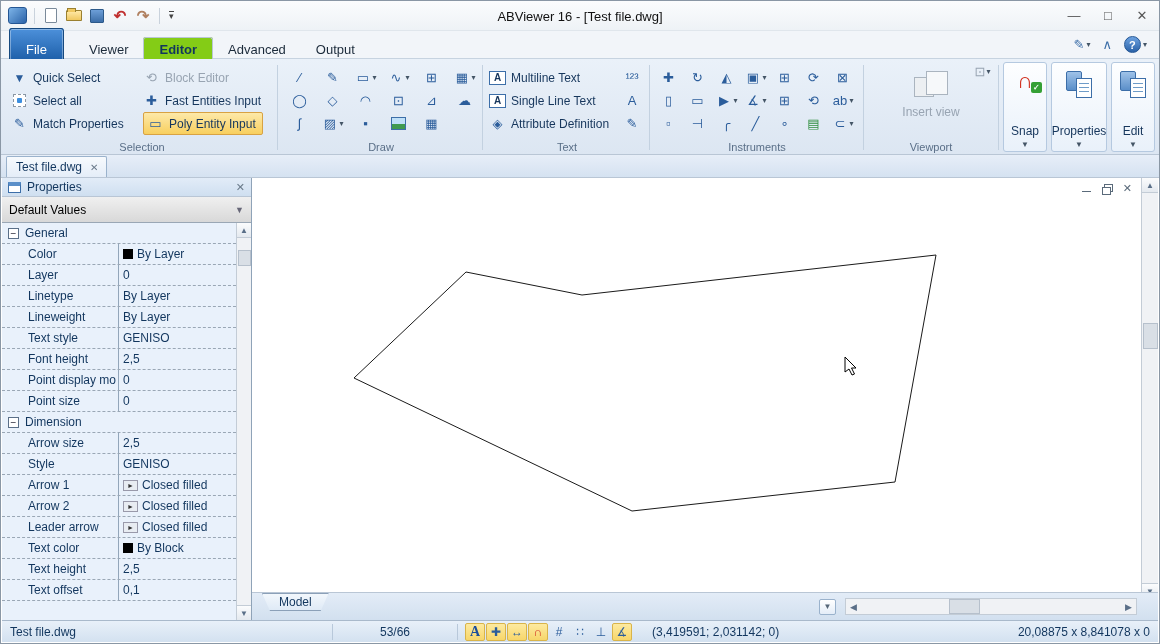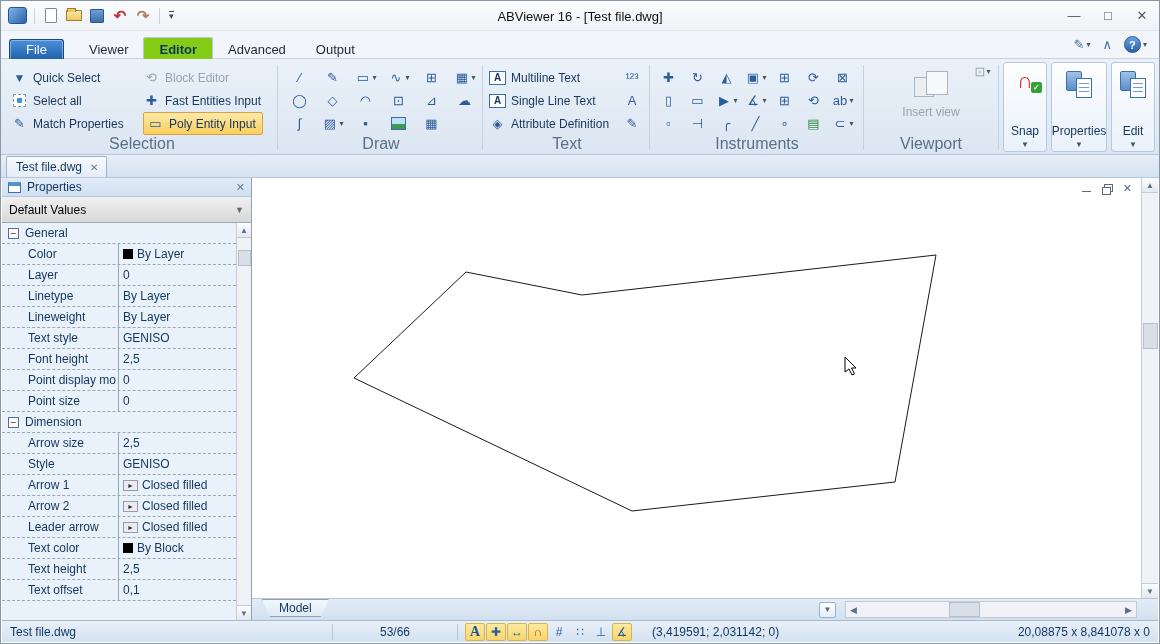--- a/index.html
+++ b/index.html
@@ -27,31 +27,31 @@
   .title{position:absolute;left:0;right:0;top:0;height:30px;display:flex;align-items:center;justify-content:center;
     font-size:13px;color:#111;pointer-events:none;}
   .winbtns{margin-left:auto;display:flex;gap:0;z-index:2;}
   .winbtn{width:34px;height:26px;display:flex;align-items:center;justify-content:center;color:#555;font-size:13px;}
 
   
   .tabrow{height:28px;background:#f2f5f9;display:flex;align-items:flex-end;padding-left:8px;
     border-bottom:1px solid #c7d3e0;position:relative;}
   .tab{padding:4px 15px 5px;font-size:13px;color:#1b2a3a;border-radius:3px 3px 0 0;}
   .tab.primary{background:linear-gradient(#4c90da,#1c5ea8);color:#fff;border:1px solid #16497f;
-    border-radius:3px;margin:0 10px 16px 0;padding:2px 16px 4px;box-shadow:inset 0 0 0 1px rgba(255,255,255,.35);}
+    border-radius:3px;margin:0 10px 16px 0;padding:13px 16px 4px;box-shadow:inset 0 0 0 1px rgba(255,255,255,.35);}
   .tab.active{background:#84cc16;border:1px solid #b9c6d4;border-bottom-color:#fff;color:#12365e;font-weight:bold;}
   .tabrow-right{position:absolute;right:12px;top:5px;display:flex;gap:12px;align-items:center;}
   .tr-ic{font-size:13px;color:#3c6ea8;display:flex;align-items:center;gap:2px;}
   .helpbtn{width:17px;height:17px;border-radius:50%;background:linear-gradient(#6da2e0,#2a62a8);color:#fff;
     font-size:11px;font-weight:bold;display:flex;align-items:center;justify-content:center;border:1px solid #245694;}
   .smalldrop{font-size:8px;color:#456;}
 
   
   .ribbon{height:96px;background:linear-gradient(#eaf1f9,#dce6f2);border-bottom:1px solid #b9c6d5;position:relative;}
-  .glabel{position:absolute;bottom:1px;left:0;right:0;text-align:center;font-size:16px;color:#5a6f88;}
+  .glabel{position:absolute;bottom:1px;left:0;right:0;text-align:center;font-size:11px;color:#5a6f88;}
   .gsep{position:absolute;top:6px;bottom:4px;width:1px;background:#c3d1e0;}
   .rgroup{position:absolute;top:0;bottom:0;}
   .ritem{height:23px;display:flex;align-items:center;gap:5px;font-size:12px;color:#16365c;white-space:nowrap;}
   .ic{display:inline-flex;width:17px;height:17px;align-items:center;justify-content:center;font-size:13px;color:#2b5d9b;} .ic.gray{color:#98a4b2;} .ic.green{color:#2f8f3f;}
   .dd{font-size:8px;color:#456;margin-left:1px;}
   .hlbtn{background:linear-gradient(#fde9a9,#f8cf5e);border:1px solid #d8a243;border-radius:2px;padding:1px 6px 1px 3px;}
   .disabled{color:#98a4b2;}
   .iconrow{display:flex;height:23px;align-items:center;}
   .cell{width:33px;display:flex;align-items:center;justify-content:center;}
   .cell7{width:29px;}
@@ -120,21 +120,21 @@
   .canvas{flex:1;position:relative;background:#fff;overflow:hidden;}
   .canvas svg.draw{position:absolute;left:0;top:0;}
   .mdi{position:absolute;top:4px;right:26px;display:flex;gap:11px;color:#5a6a7a;font-size:11px;align-items:center;}
   .mdi .restore{position:relative;width:10px;height:9px;}
   .mdi .restore::before{content:"";position:absolute;left:2px;top:0;width:7px;height:6px;border:1px solid #5a6a7a;}
   .mdi .restore::after{content:"";position:absolute;left:0;top:3px;width:7px;height:6px;border:1px solid #5a6a7a;background:#fff;}
   .minibar{width:9px;border-top:1px solid #5a6a7a;height:1px;margin-top:6px;}
   .vscroll{position:absolute;right:0;top:0;bottom:22px;width:17px;background:#f0f2f5;border-left:1px solid #c3ccd6;
     display:flex;flex-direction:column;align-items:center;}
   .vthumb{width:15px;height:26px;background:#d9dfe6;border:1px solid #b6c0cc;margin-top:130px;}
-  .canvas-bottom{position:absolute;left:0;right:0;bottom:0;height:22px;background:linear-gradient(#e3ecf7,#d2e0ef);
+  .canvas-bottom{position:absolute;left:0;right:0;bottom:0;height:28px;background:linear-gradient(#e3ecf7,#d2e0ef);
     border-top:1px solid #b9c6d5;display:flex;align-items:center;}
   .modeltab{margin-left:10px;height:18px;padding:1px 16px 0;background:linear-gradient(#f2f7fc,#dfeaf6);
     border:1px solid #8ba0b8;font-size:12px;color:#12365e;align-self:flex-start;
     clip-path:polygon(0 0,100% 0,calc(100% - 8px) 100%,8px 100%);}
   .cbspacer{flex:1;}
   .chevbtn{width:17px;height:16px;border:1px solid #9ab2cc;background:linear-gradient(#fff,#e4edf8);border-radius:2px;
     font-size:8px;color:#567;display:flex;align-items:center;justify-content:center;margin-right:9px;}
   .hscroll{width:292px;display:flex;align-items:center;height:17px;background:#f0f2f5;border:1px solid #c3ccd6;margin-right:21px;}
   .harr{width:15px;text-align:center;font-size:9px;color:#5a6f88;}
   .htrack{flex:1;position:relative;height:100%;}

